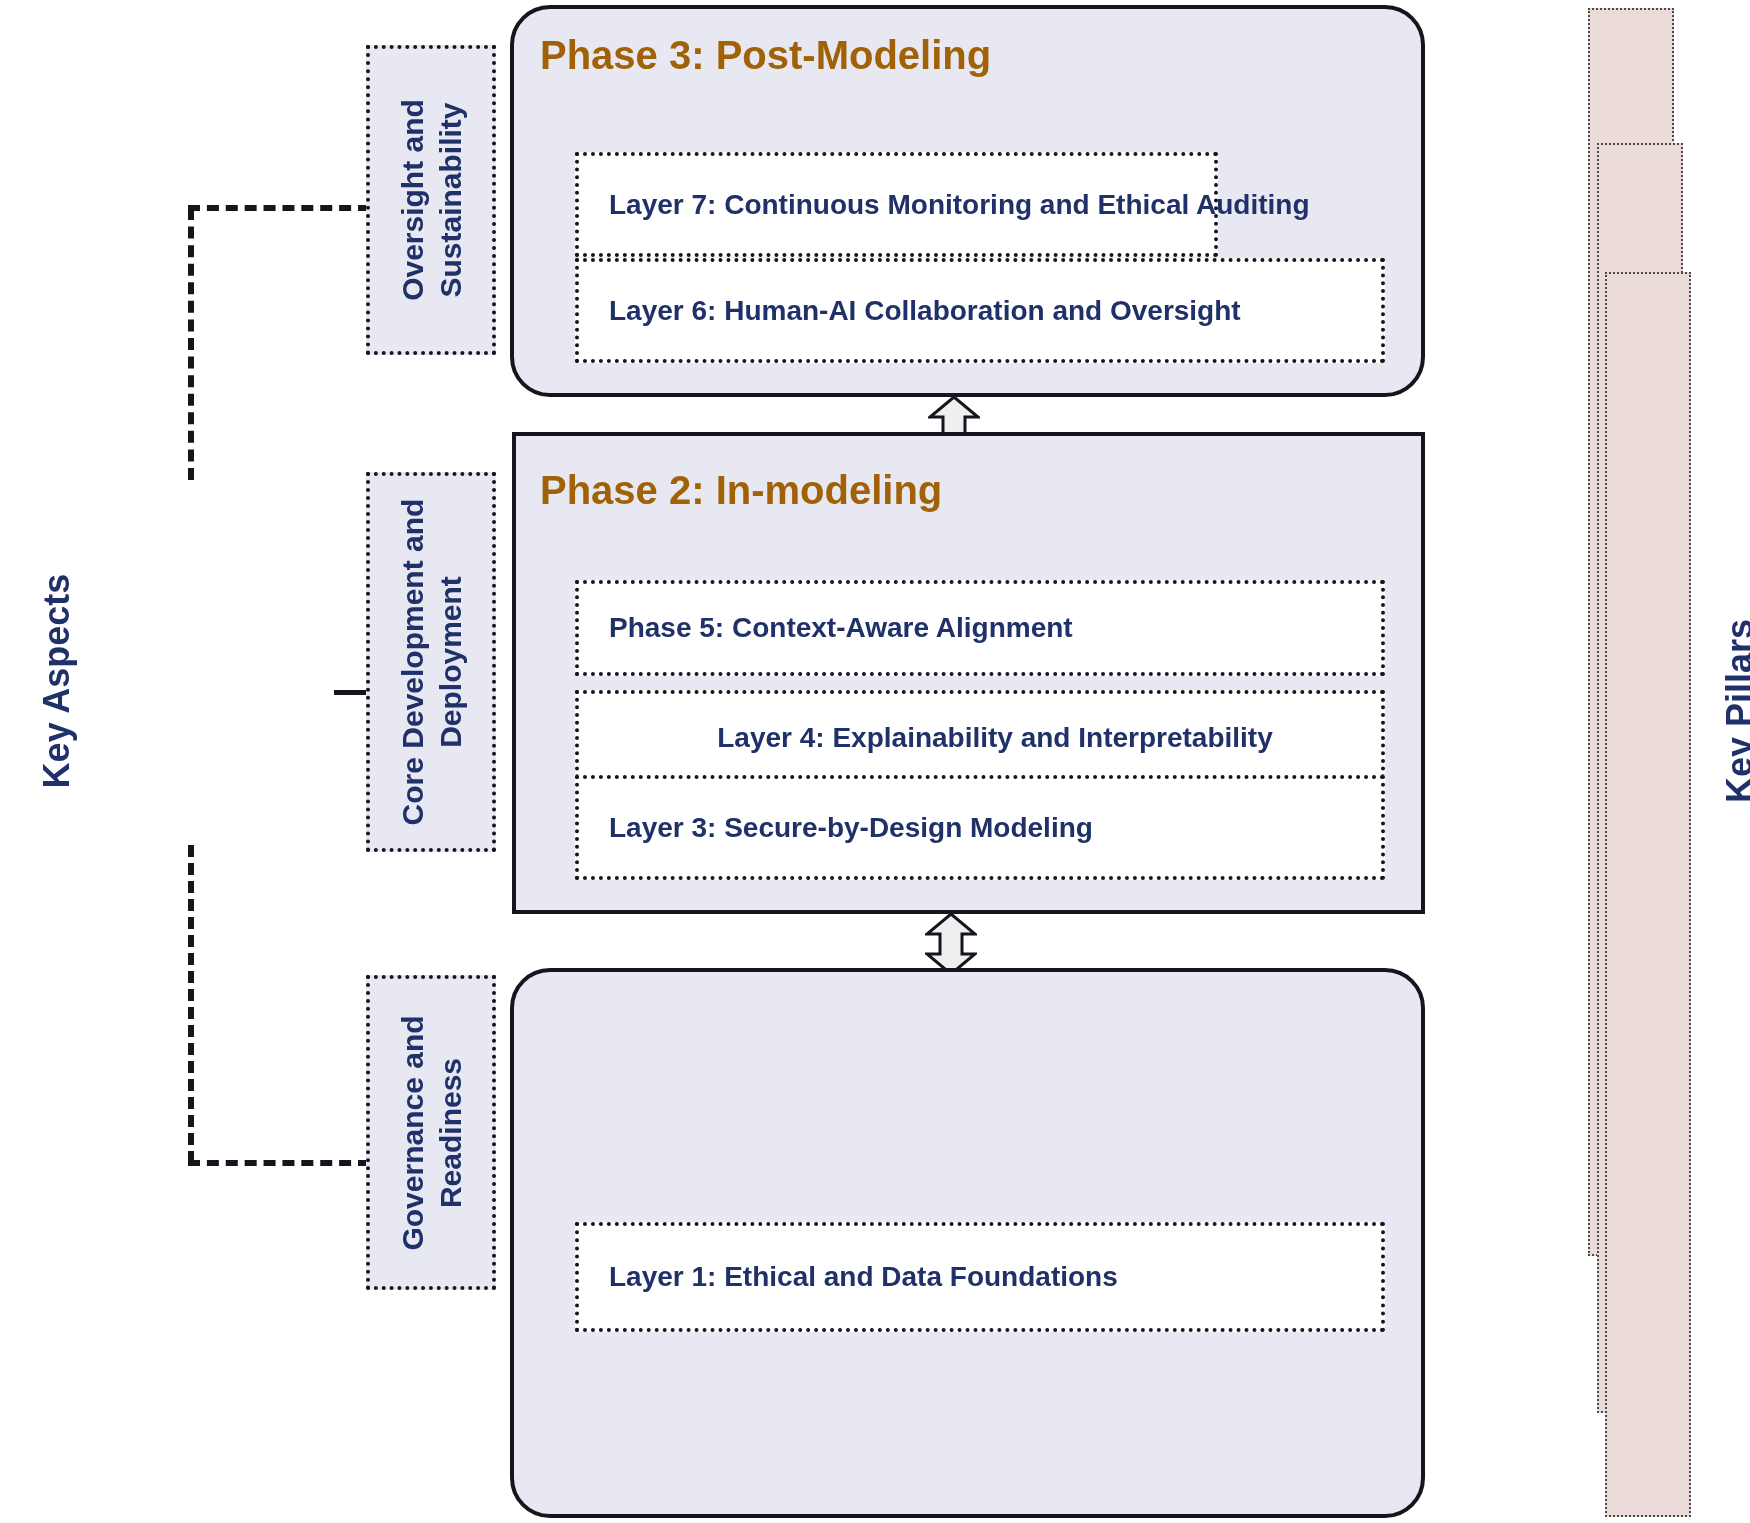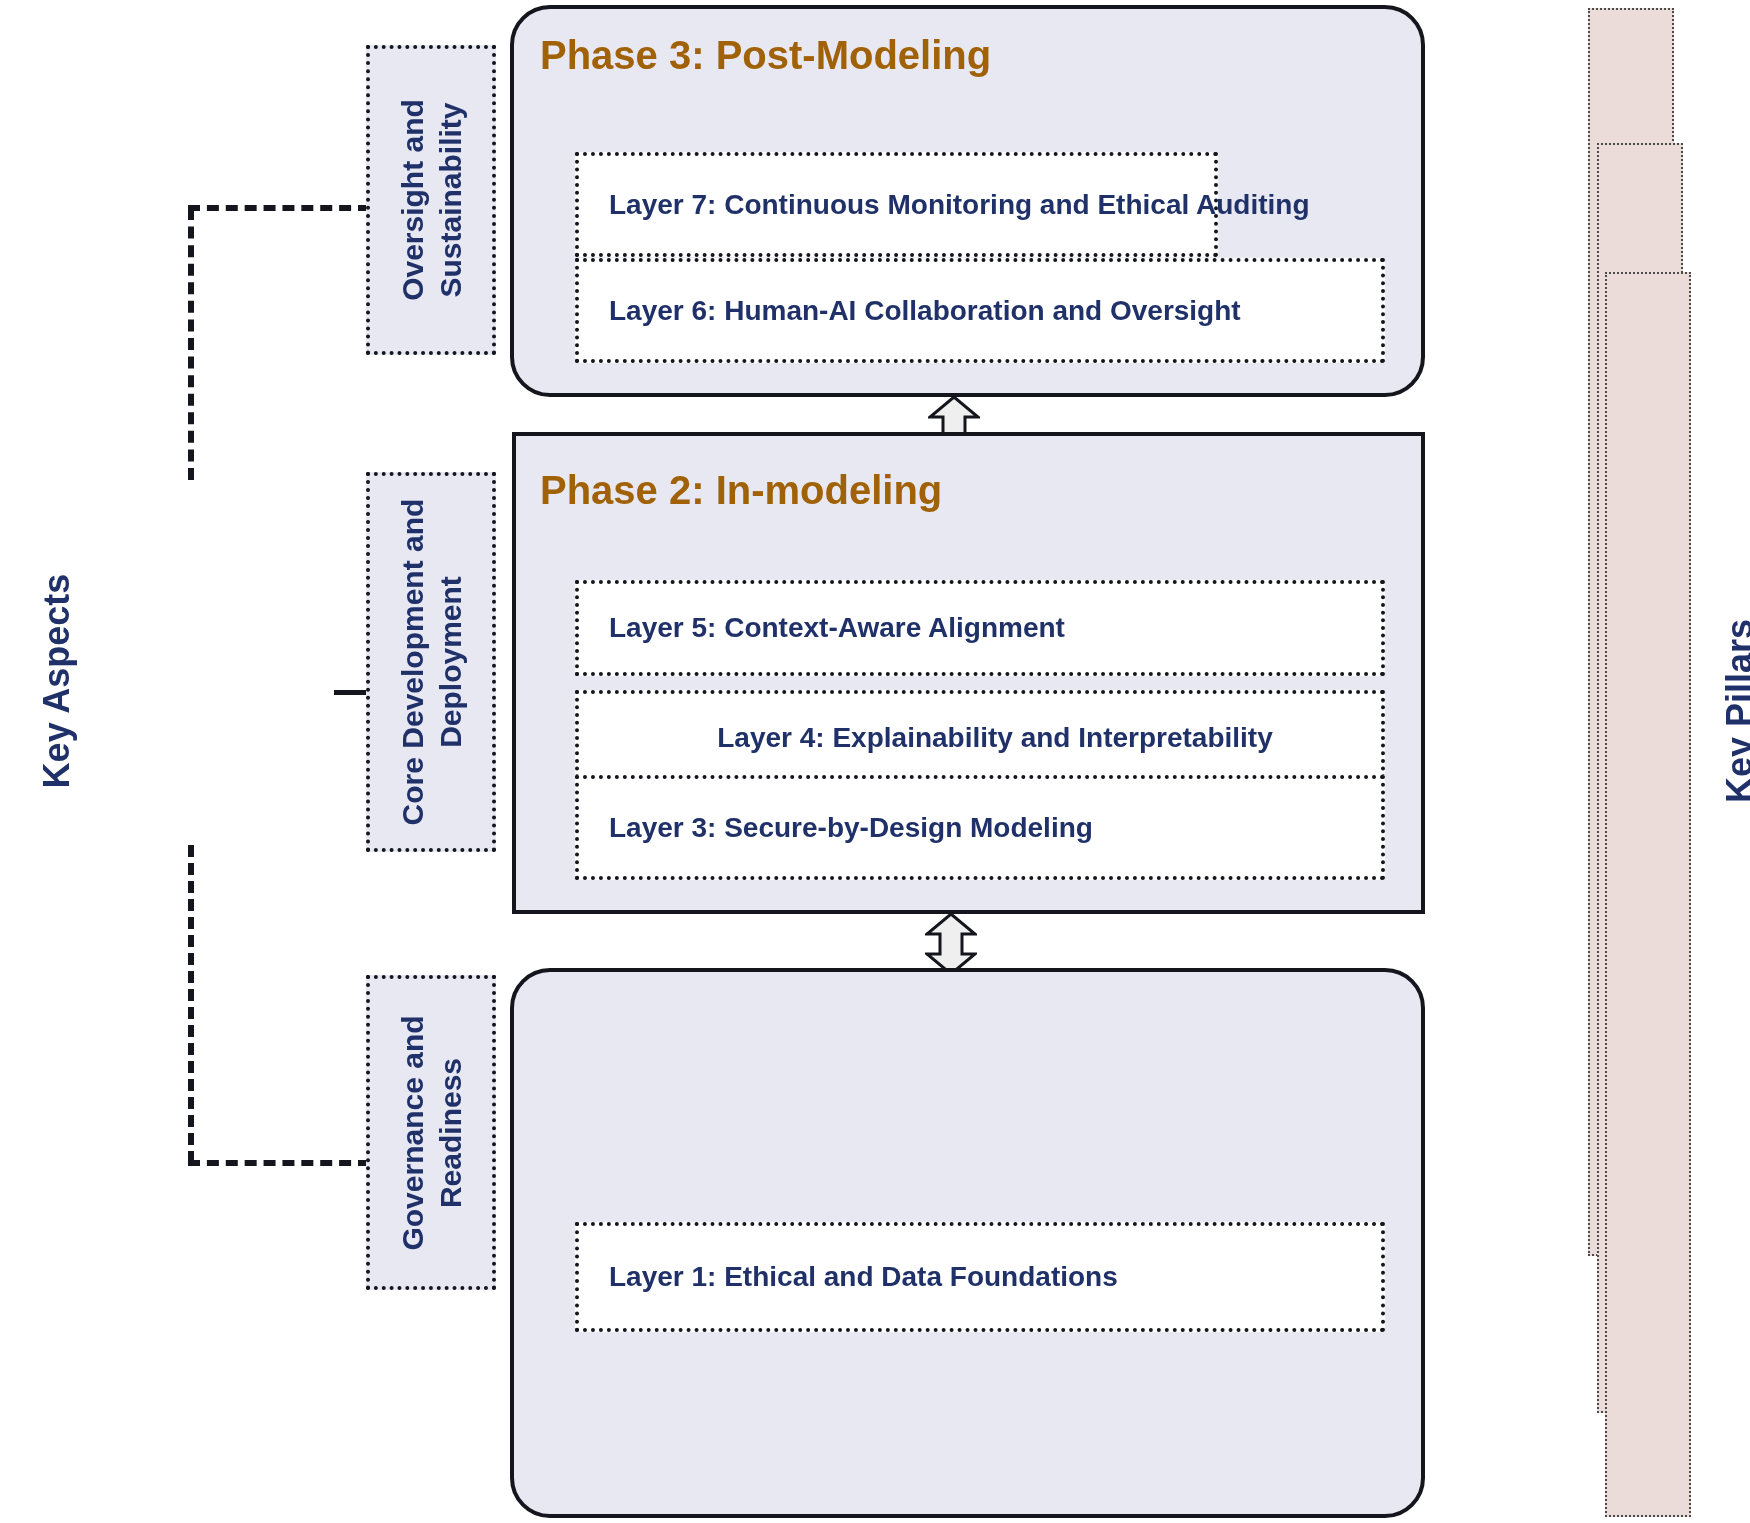--- a/index.html
+++ b/index.html
@@ -192,21 +192,21 @@
   <div class="dbl-arrow" style="left:928px; top:396px;">
     <svg width="52" height="62" viewBox="0 0 52 62" xmlns="http://www.w3.org/2000/svg">
       <polygon points="26,1 50,21 37,21 37,41 50,41 26,61 2,41 15,41 15,21 2,21" fill="#efefef" stroke="#15151e" stroke-width="3" stroke-linejoin="miter"></polygon>
     </svg>
   </div>
 
   <div class="phase" style="left:512px; top:432px; width:913px; height:482px; border-radius:0;">
   </div>
   <div class="phase-title" style="left:540px; top:468px;">Phase 2: In-modeling</div>
   <div class="layer-box" style="left:575px; top:580px; width:810px; height:96px;">
-    <span class="layer-label">Layer 5: Context-Aware Alignment</span>
+    <span class="layer-label">Phase 5: Context-Aware Alignment</span>
   </div>
   <div class="layer-box" style="left:575px; top:690px; width:810px; height:96px;justify-content:center;">
     <span class="layer-label">Layer 4: Explainability and Interpretability</span>
   </div>
   <div class="layer-box" style="left:575px; top:775px; width:810px; height:105px;">
     <span class="layer-label">Layer 3: Secure-by-Design Modeling</span>
   </div>
 
   <div class="dbl-arrow" style="left:925px; top:913px;">
     <svg width="52" height="62" viewBox="0 0 52 62" xmlns="http://www.w3.org/2000/svg">

